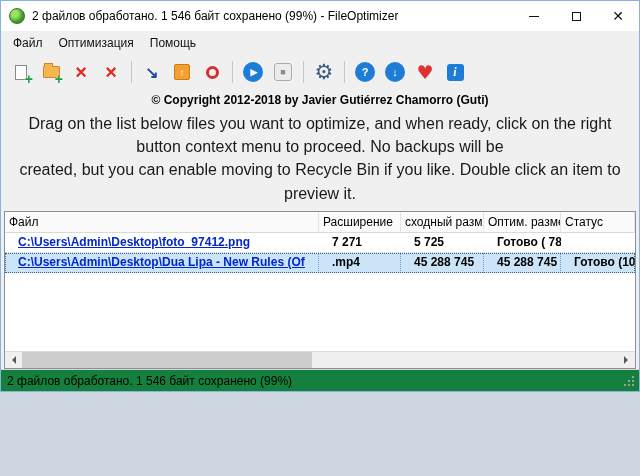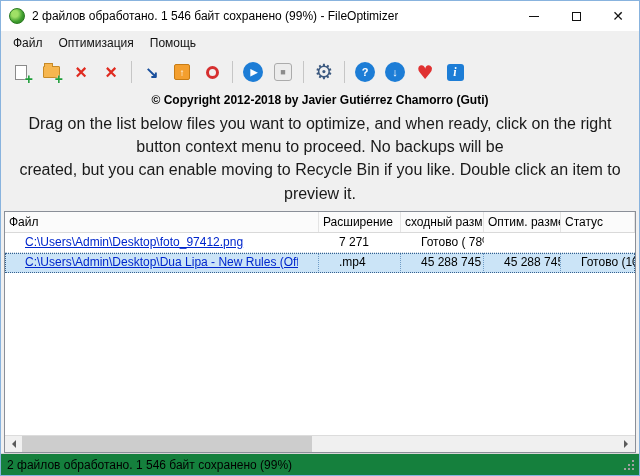--- a/index.html
+++ b/index.html
@@ -1,18 +1,18 @@
 <!DOCTYPE html>
 <html><head>
 <meta charset="utf-8">
 <style>
   * { margin:0; padding:0; box-sizing:border-box; }
   html,body { background:#cfd8e2; font-family:"Liberation Sans", sans-serif; }
   .window{
-    width:640px; height:476px; background:#f0f0f0;
+    width:640px; height:392px; background:#f0f0f0;
     border:1px solid #88b3de; display:flex; flex-direction:column;
     position:relative; overflow:hidden;
   }
   
   .titlebar{ height:30px; background:#ffffff; display:flex; align-items:center; padding-left:8px; flex:0 0 auto; }
   .app-icon{ width:16px; height:16px; border-radius:50%;
     background:radial-gradient(circle at 35% 35%, #9fe066 0 25%, #3f9e2f 60%, #2a7a1e 100%);
     border:1px solid #2a7a1e; flex:0 0 auto; }
   .title-text{ font-size:12px; color:#000; margin-left:7px; white-space:nowrap; overflow:hidden; }
   .win-controls{ margin-left:auto; display:flex; height:100%; }
@@ -47,21 +47,21 @@
   
   .copyright{ text-align:center; font-weight:bold; font-size:12px; color:#000; margin-top:3px; flex:0 0 auto; }
   .instructions{ text-align:center; font-size:16px; color:#1a1a1a; margin:5px 16px 6px; line-height:1.45; flex:0 0 auto; }
   
   .listview{ flex:1 1 auto; margin:0 3px; border:1px solid #8a8f98; background:#fff; display:flex; flex-direction:column; overflow:hidden; }
   .cols{ display:grid; grid-template-columns:314px 82px 83px 77px minmax(0,1fr); }
   .lv-header{ flex:0 0 auto; background:#fbfbfb; border-bottom:1px solid #d9d9d9; height:21px; }
   .hcell{ font-size:12px; color:#000; padding:0 4px; line-height:20px; border-right:1px solid #e4e4e4;
        white-space:nowrap; overflow:hidden; }
   .row{ height:20px; font-size:12px; line-height:19px; color:#000; }
-  .cell{ padding:0 20px; white-space:nowrap; overflow:hidden; }
+  .cell{ padding:0 13px; white-space:nowrap; overflow:hidden;font-weight:bold; }
   .num{ text-align:left; padding-right:10px; }
   .file-link{ color:#0026cc; text-decoration:underline; display:block; white-space:nowrap; overflow:hidden; }
   .row-sel{ background:#cbe4f7; outline:1px dotted #35618f; outline-offset:-1px; }
   .row-sel .cell{ border-right:1px dotted #6f9cc6; }
   .row-sel .cell:last-child{ border-right:none; }
   .row-plain{ border-bottom:1px dotted #c4d2e0; }
   .lv-fill{ flex:1 1 auto; background:#fff; }
   
   .hscroll{ flex:0 0 auto; height:17px; background:#f0f0f0; border-top:1px solid #dcdcdc; display:flex; align-items:stretch; position:relative; }
   .sb-btn{ width:17px; display:flex; align-items:center; justify-content:center; background:#f0f0f0; border:none; }
@@ -180,20 +180,21 @@
       <span class="hcell">сходный размер</span>
       <span class="hcell">Оптим. размер</span>
       <span class="hcell">Статус</span>
     </div>
 
     <div class="row cols row-plain">
       <span class="cell">
           <a class="file-link">C:\Users\Admin\Desktop\foto_97412.png</a>
         </span>
       <span class="cell num">7 271</span>
+      <span class="cell num">5 725</span>
       <span class="cell">Готово ( 78%).</span>
     </div>
 
     <div class="row cols row-sel">
       <span class="cell">
           <a class="file-link">C:\Users\Admin\Desktop\Dua Lipa - New Rules (Official Music Video).mp</a>
         </span>
       <span class="cell">.mp4</span>
       <span class="cell num">45 288 745</span>
       <span class="cell num">45 288 745</span>

